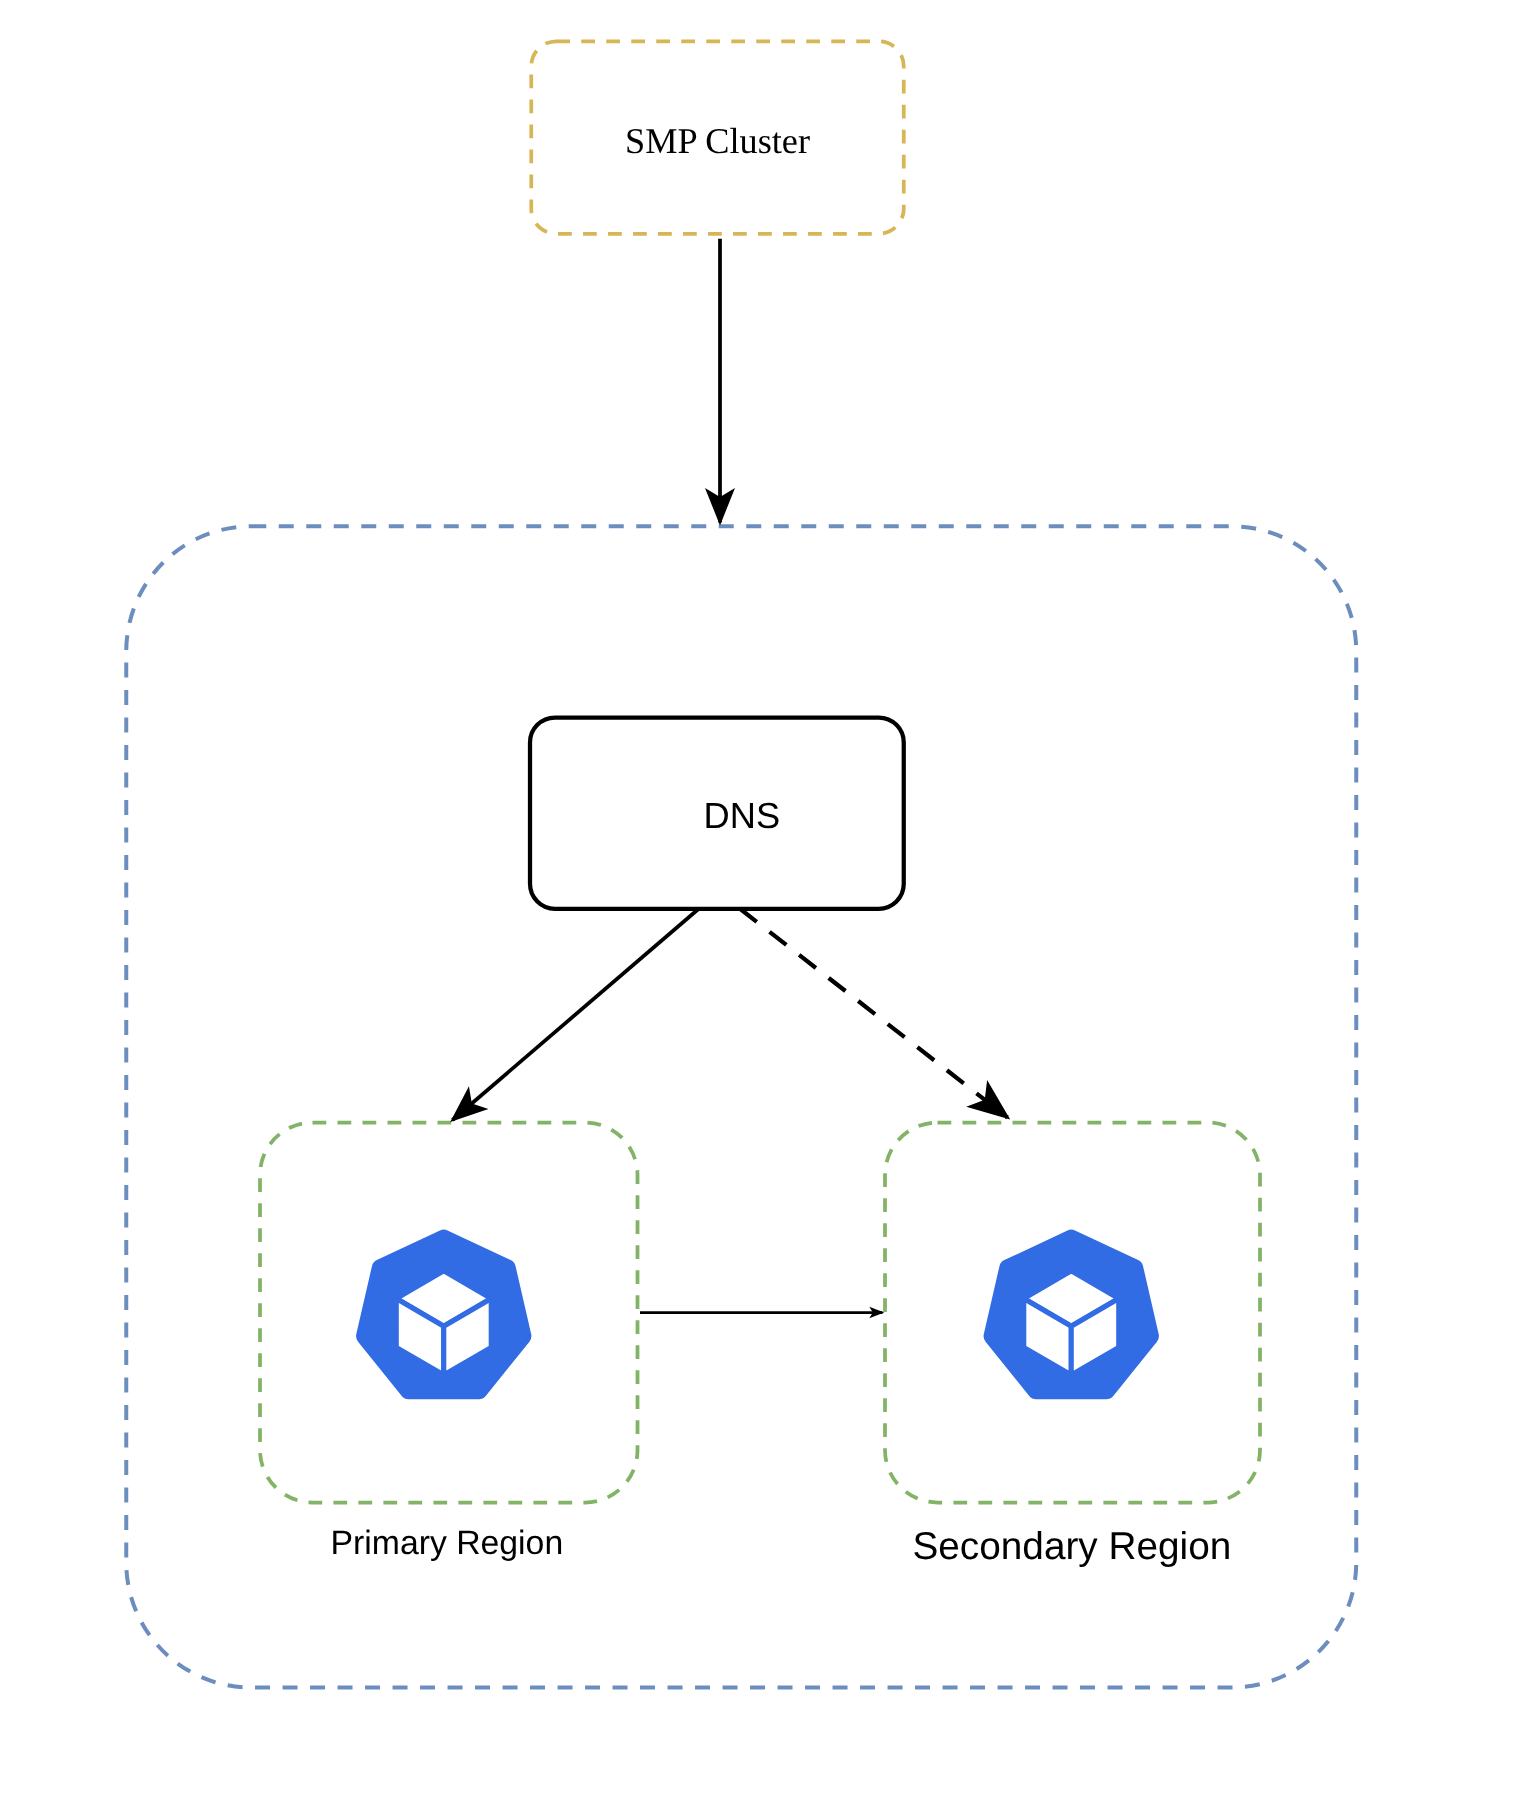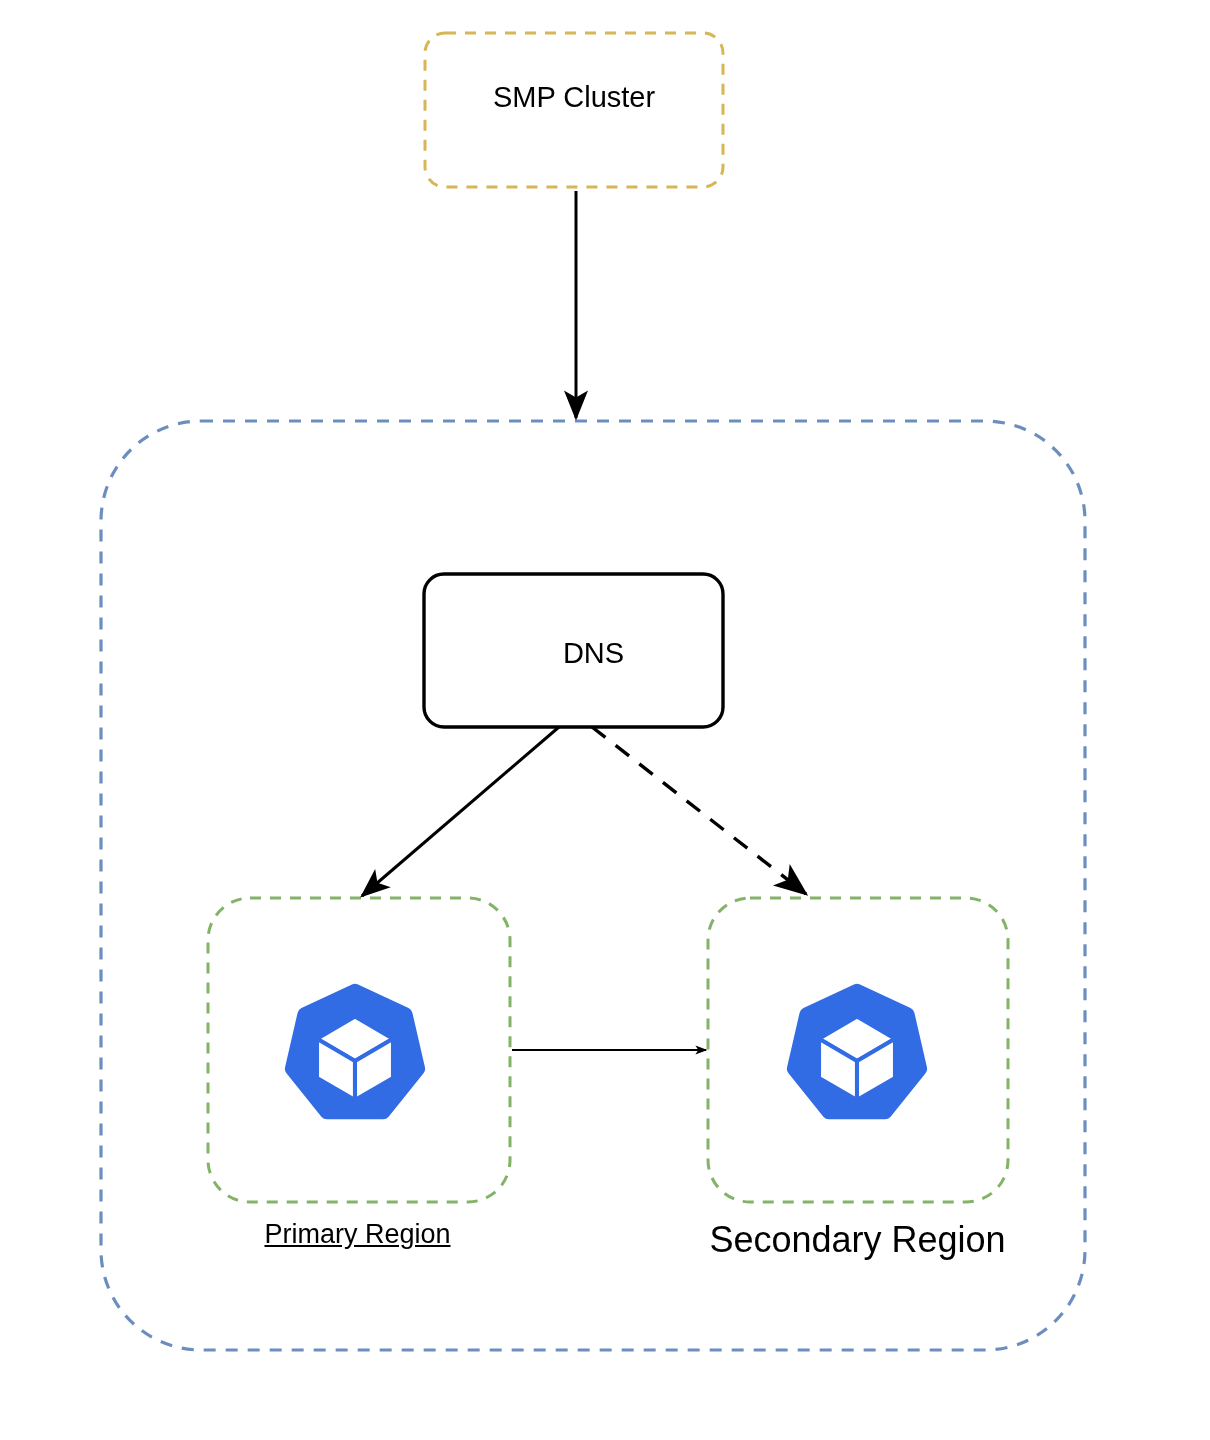--- a/index.html
+++ b/index.html
@@ -30,42 +30,42 @@
   .node-label {
     position: absolute;
     text-align: center;
     color: #000000;
     white-space: nowrap;
     line-height: 1.2;
     user-select: none;
   }
   .label-smp {
     left: 425px;
-    top: 80px;
+    top: 96px;
     width: 298px;
     font-size: 29px;
+    font-family: Liberation Serif, serif;
   }
   .label-dns {
     left: 444px;
     top: 636px;
     width: 299px;
     font-size: 29px;
   }
   .label-primary-region {
     left: 205px;
     top: 1218px;
     width: 305px;
     font-size: 27px;
-    text-decoration: underline;
   }
   .label-secondary-region {
     left: 705px;
     top: 1218px;
     width: 305px;
-    font-size: 36px;
+    font-size: 31px;
   }
 </style>
 </head>
 <body>
 
 <div id="canvas">
 
   <svg id="diagram-svg" viewBox="0 0 1210 1440">
     <defs>
       <marker id="arrowhead-solid" markerWidth="12" markerHeight="12" refX="9.2" refY="4.6" orient="auto" markerUnits="strokeWidth">

